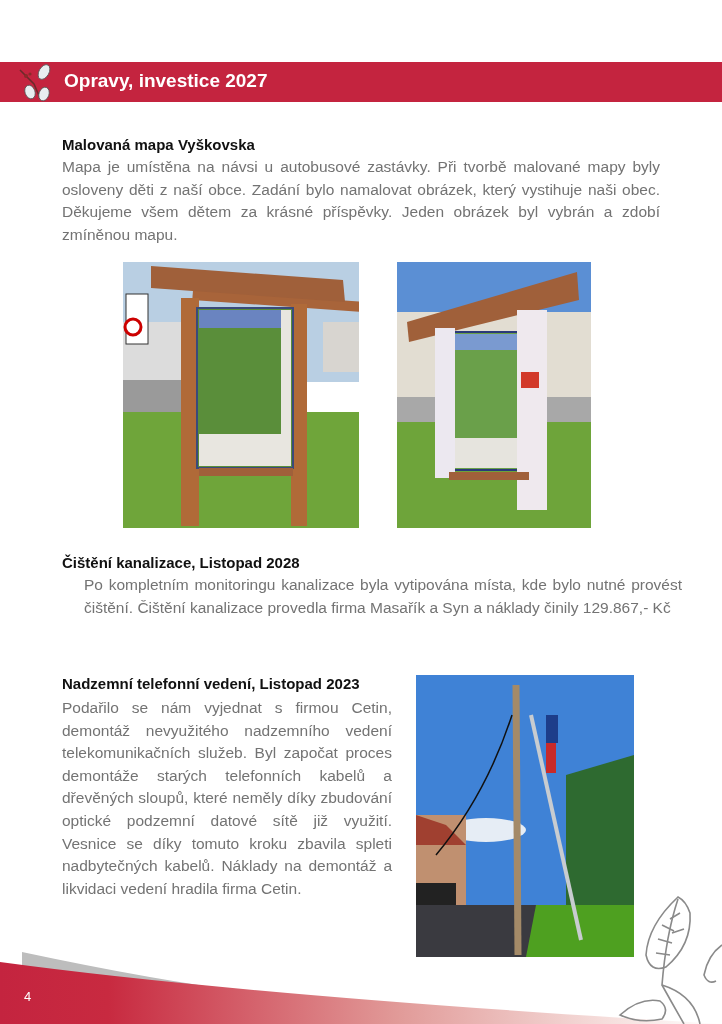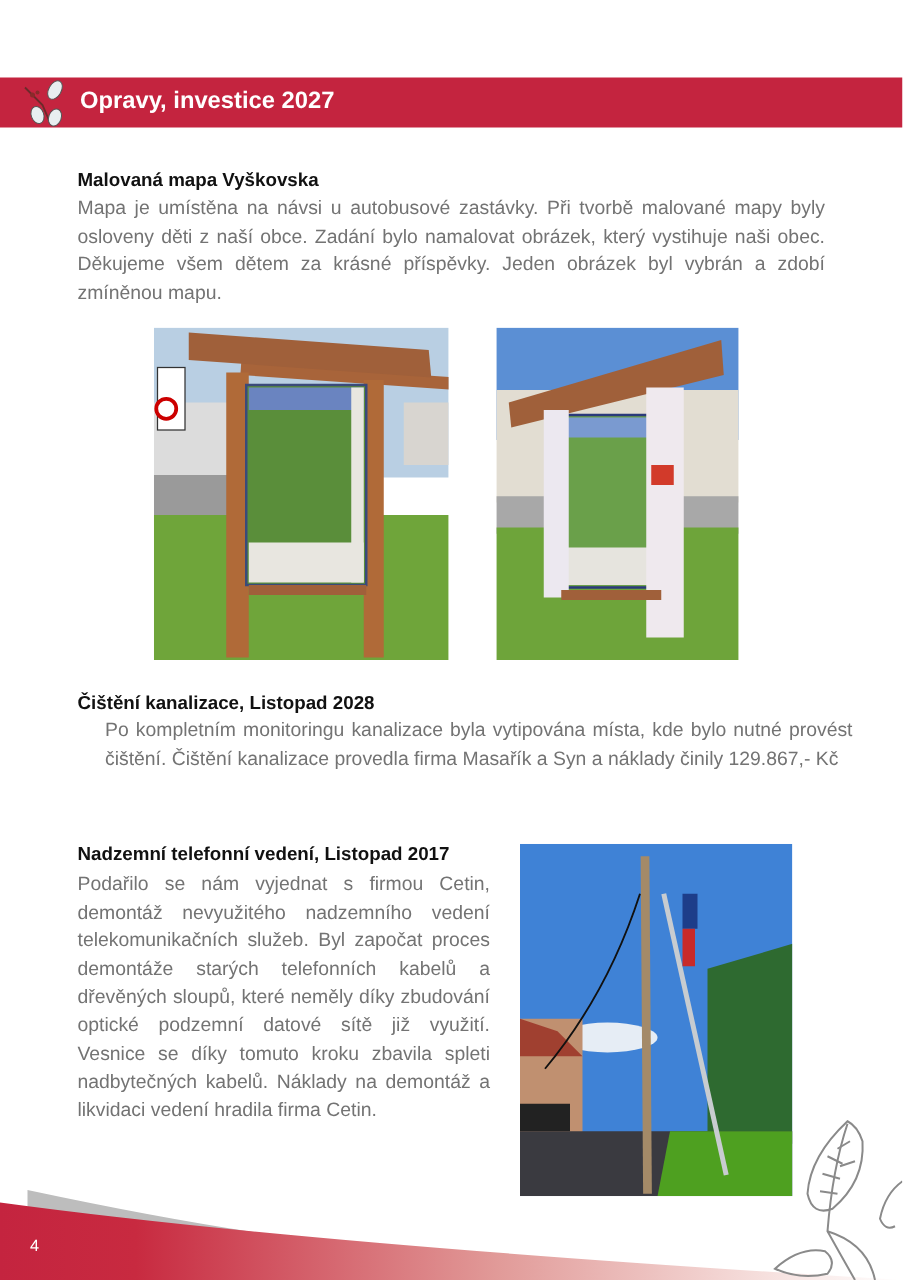--- a/index.html
+++ b/index.html
@@ -80,21 +80,21 @@
     <rect x="38" y="66" width="20" height="150" fill="#ece8f0"></rect>
     <rect x="120" y="48" width="30" height="200" fill="#efe9ee"></rect>
     <rect x="124" y="110" width="18" height="16" fill="#d23a2a"></rect>
     <rect x="52" y="210" width="80" height="8" fill="#a0603a"></rect>
   </svg>
 </div>
 
 <div class="sec-title" style="left:62px; top:554px;">Čištění kanalizace, Listopad 2028</div>
 <div class="para" style="left:62px; top:574px; width:598px;margin-left:22px;">Po kompletním monitoringu kanalizace byla vytipována místa, kde bylo nutné provést čištění. Čištění kanalizace provedla firma Masařík a Syn a náklady činily 129.867,- Kč</div>
 
-<div class="sec-title" style="left:62px; top:675px;">Nadzemní telefonní vedení, Listopad 2017</div>
+<div class="sec-title" style="left:62px; top:675px;">Nadzemní telefonní vedení, Listopad 2023</div>
 <div class="para" style="left:62px; top:697px; width:330px;">Podařilo se nám vyjednat s firmou Cetin, demontáž nevyužitého nadzemního vedení telekomunikačních služeb. Byl započat proces demontáže starých telefonních kabelů a dřevěných sloupů, které neměly díky zbudování optické podzemní datové sítě již využití. Vesnice se díky tomuto kroku zbavila spleti nadbytečných kabelů. Náklady na demontáž a likvidaci vedení hradila firma Cetin.</div>
 
 <div class="photo" style="left:416px; top:675px; width:218px; height:282px;">
   <svg viewBox="0 0 218 282" preserveAspectRatio="none">
     <rect width="218" height="282" fill="#3f82d6"></rect>
     <ellipse cx="70" cy="155" rx="40" ry="12" fill="#e6edf5"></ellipse>
     <rect x="0" y="140" width="50" height="100" fill="#c09070"></rect>
     <polygon points="0,140 30,150 50,170 0,170" fill="#a04030"></polygon>
     <polygon points="150,100 218,80 218,240 150,240" fill="#2e6a30"></polygon>
     <rect x="0" y="230" width="218" height="52" fill="#3a3a40"></rect>

